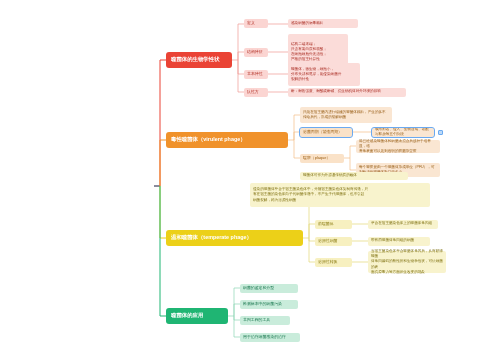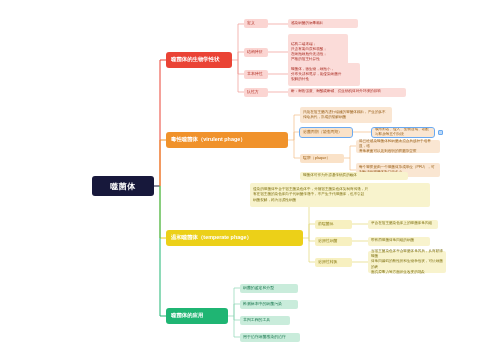--- a/index.html
+++ b/index.html
@@ -101,23 +101,20 @@
     <path d="M352 224 L368 224" stroke="#e3d777" stroke-width="0.7" fill="none"></path>
     <path d="M352 241 L368 241" stroke="#e3d777" stroke-width="0.7" fill="none"></path>
     <path d="M352 262 L368 262" stroke="#e3d777" stroke-width="0.7" fill="none"></path>
 
     <path d="M228 316 L234 316 L234 288 L240 288" stroke="#8dd6b6" stroke-width="0.7" fill="none"></path>
     <path d="M234 316 L234 304 L240 304" stroke="#8dd6b6" stroke-width="0.7" fill="none"></path>
     <path d="M234 316 L234 320 L240 320" stroke="#8dd6b6" stroke-width="0.7" fill="none"></path>
     <path d="M234 316 L234 337 L240 337" stroke="#8dd6b6" stroke-width="0.7" fill="none"></path>
   </svg>
 
-  <div class="node root">
-    <span>噬菌体</span>
-  </div>
 
   <div class="node b1 red" style="left:166px;top:52px;width:66px;height:16px;">
     <span>噬菌体的生物学性状</span>
   </div>
 
   <div class="node b2 red" style="left:244px;top:19px;width:24px;height:9px;">
     <span>定义</span>
   </div>
   <div class="node b3 red" style="left:288px;top:19px;width:70px;height:9px;">
     <span>感染细菌的病毒颗粒</span>

